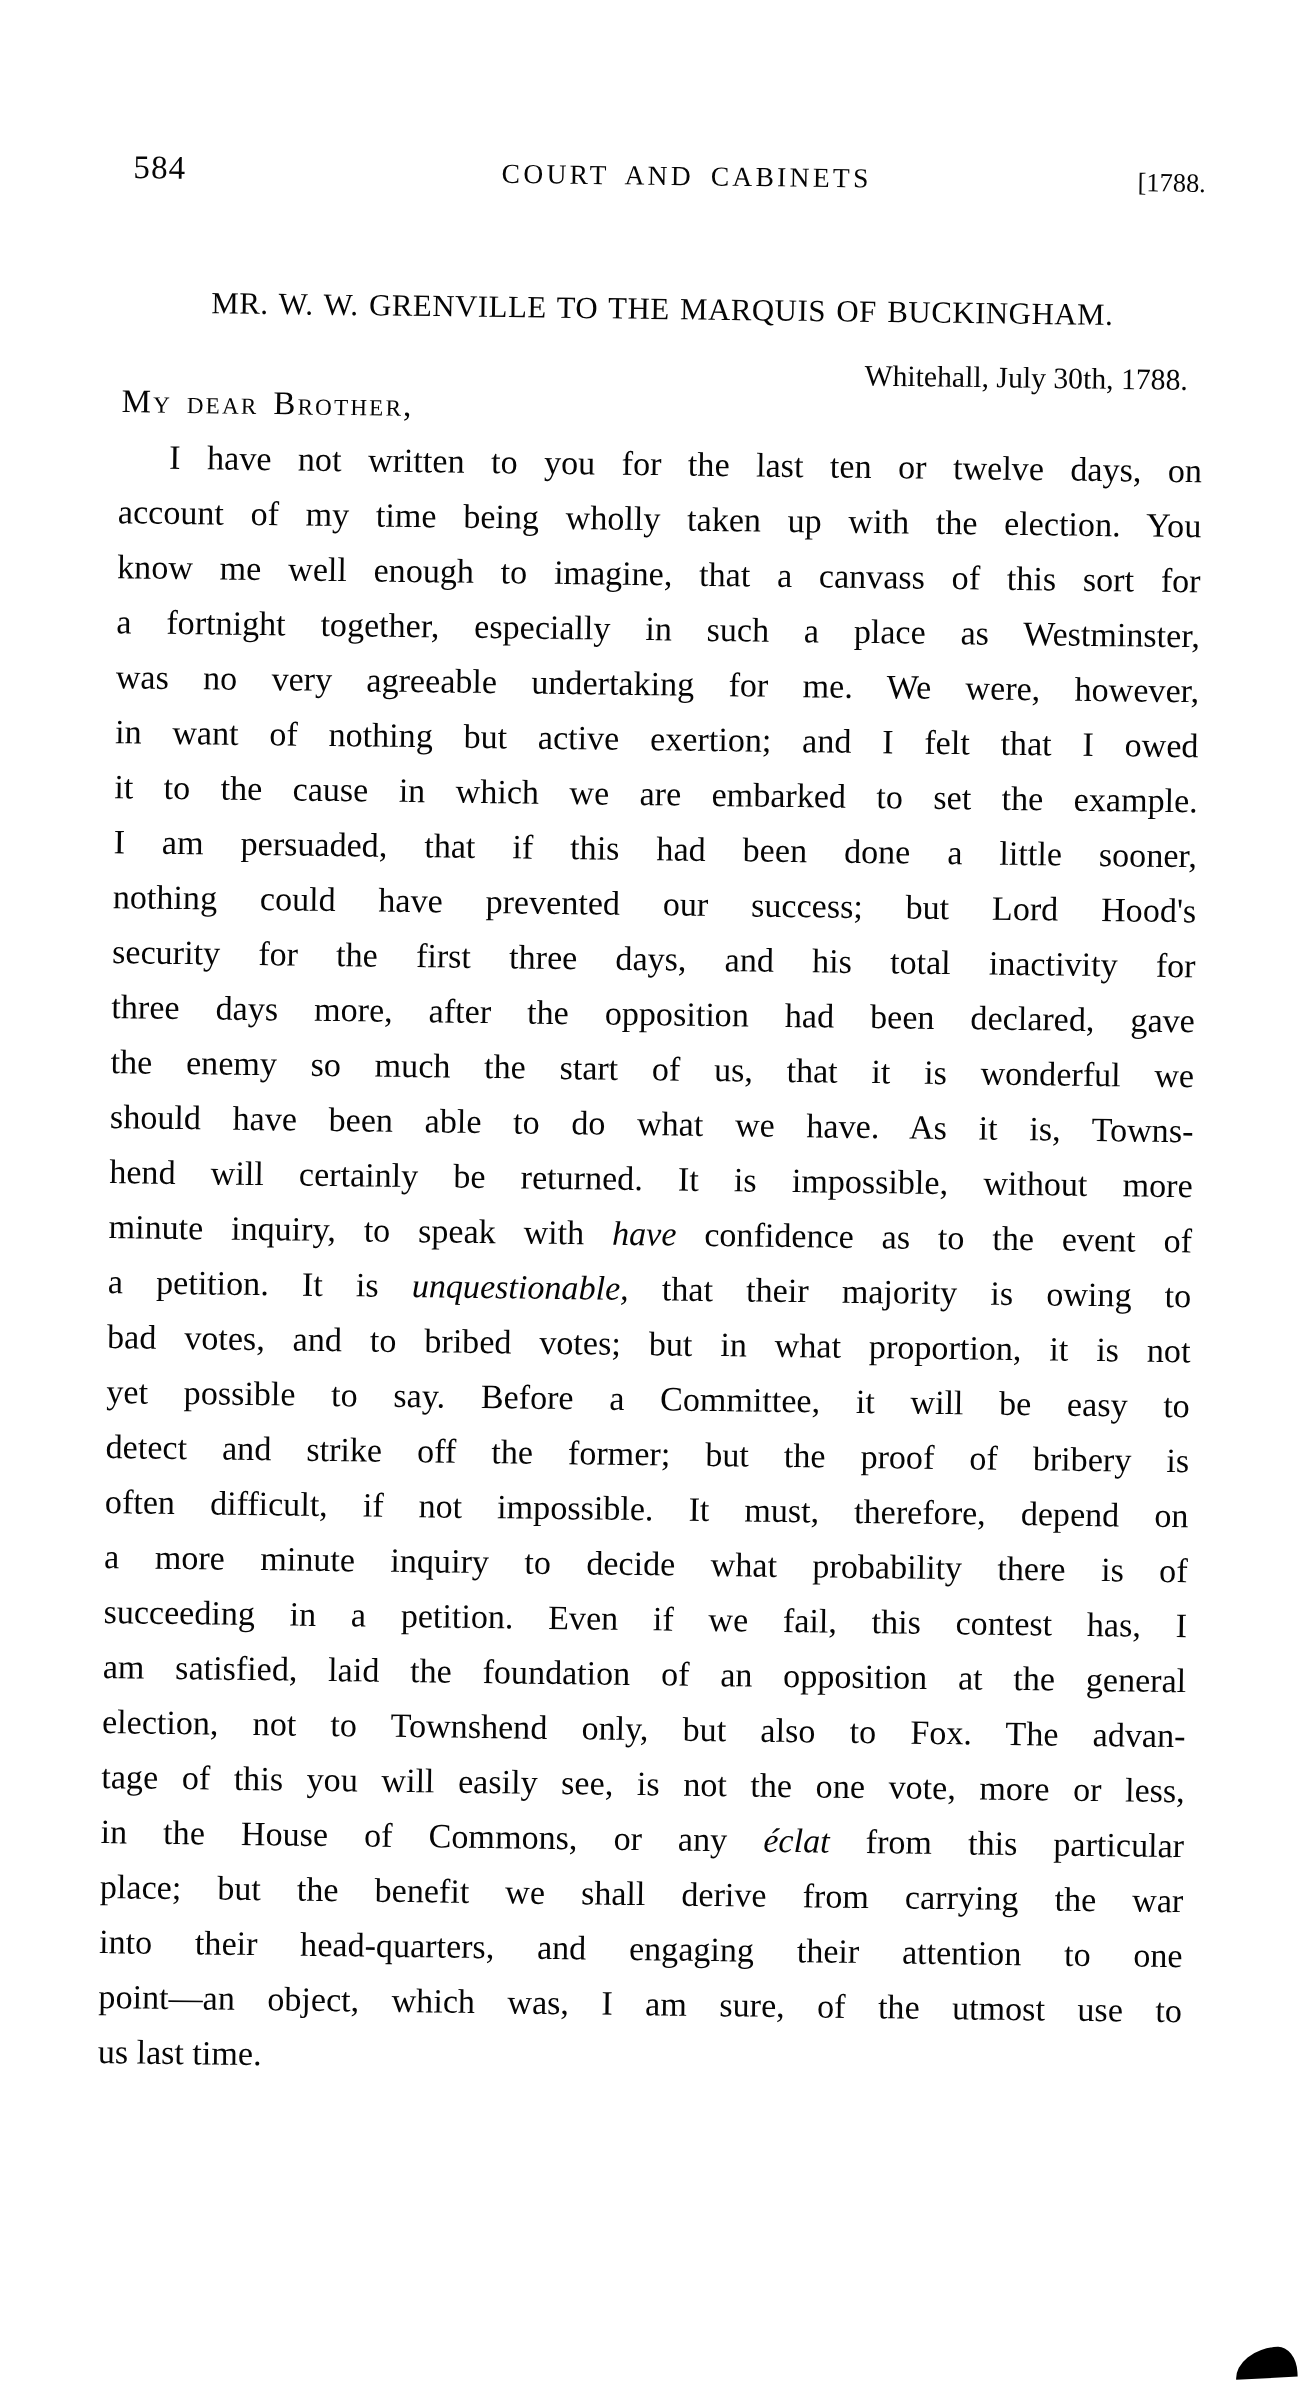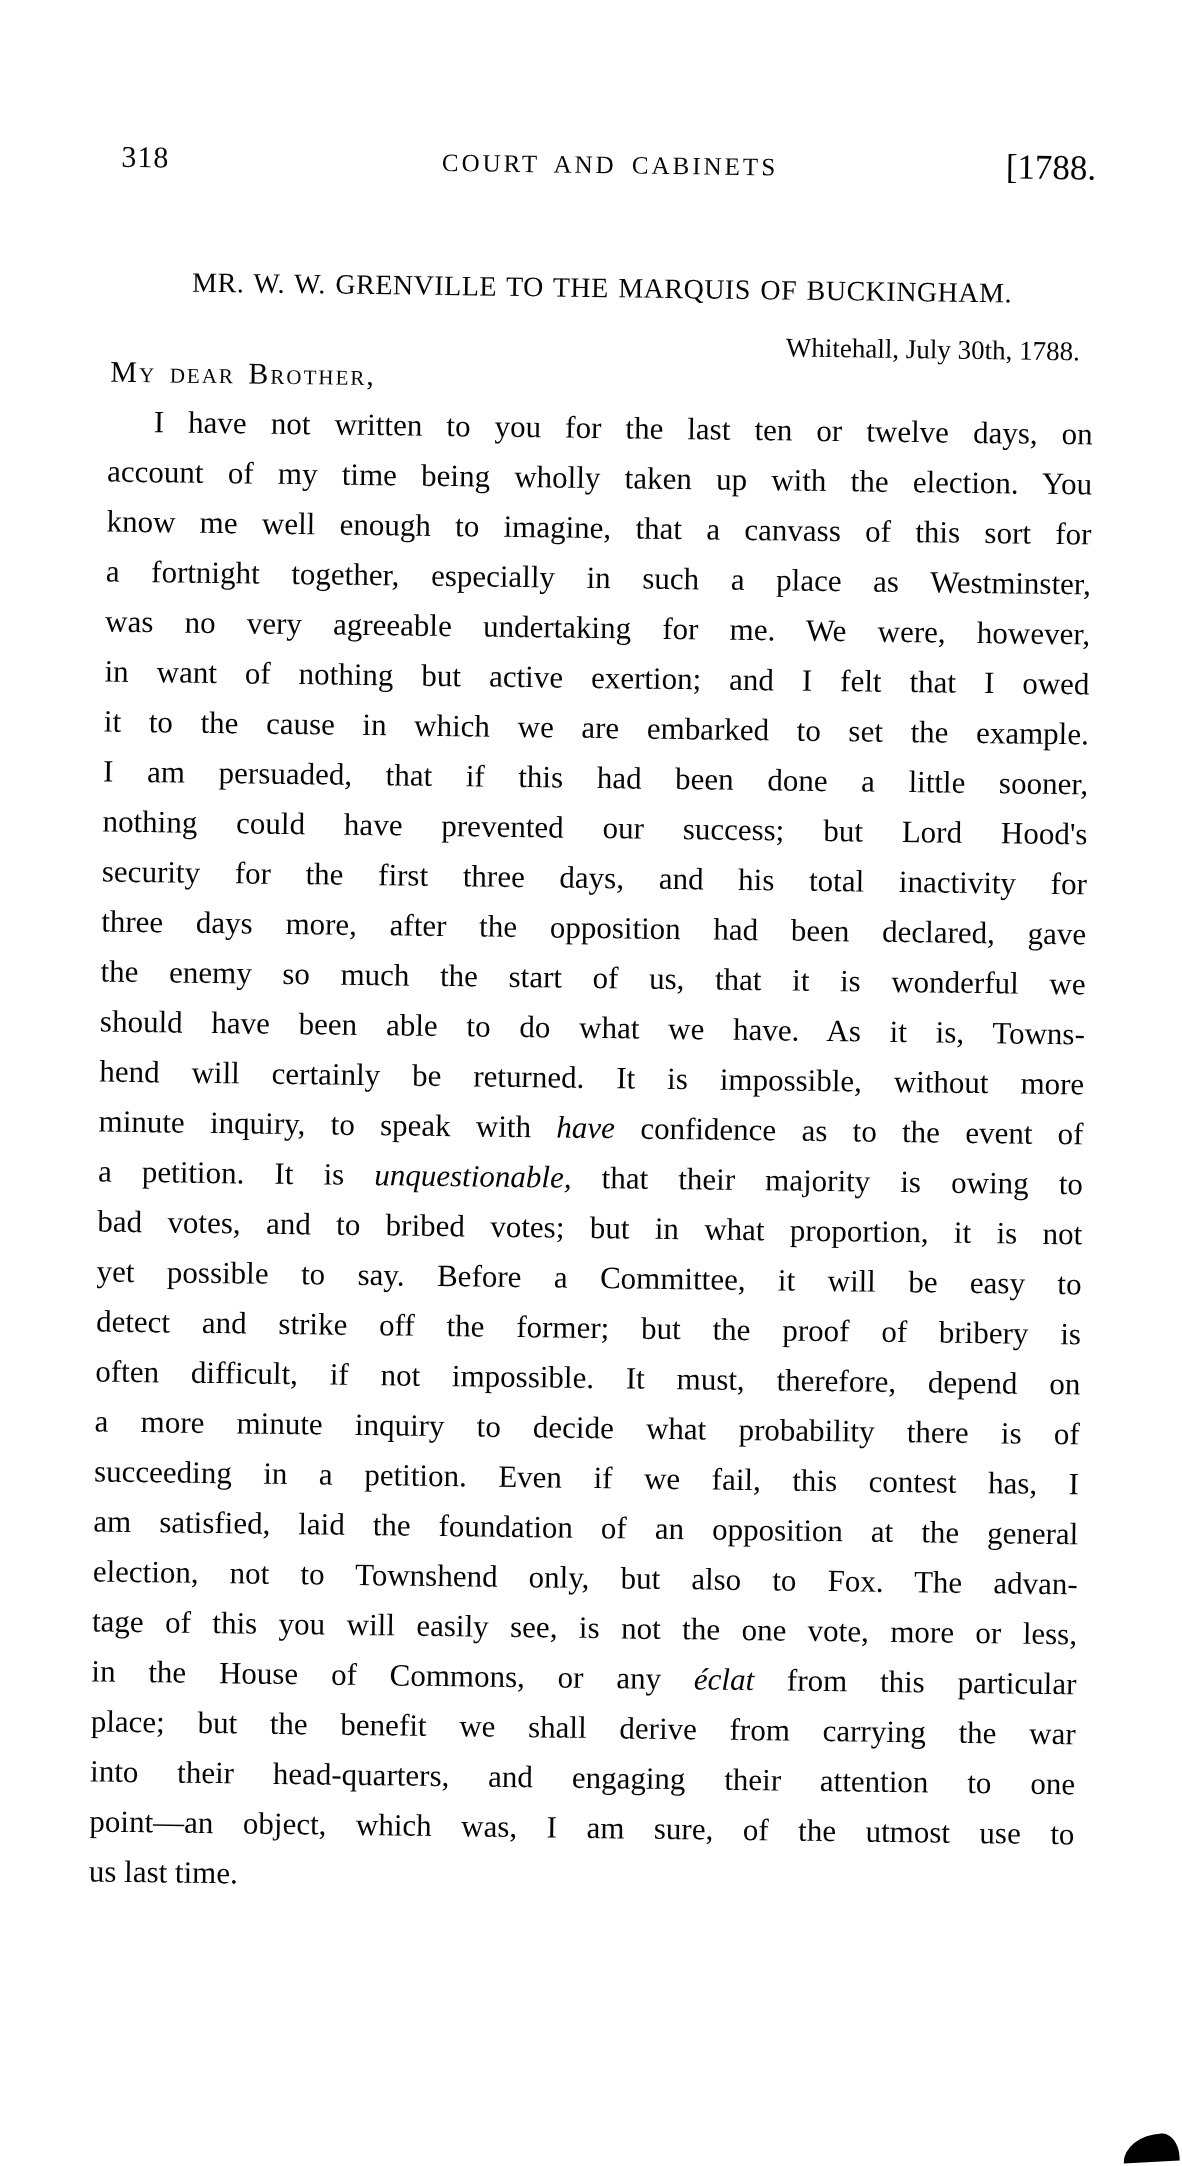--- a/index.html
+++ b/index.html
@@ -29,21 +29,21 @@
   }
   .running-title {
     flex: 1;
     text-align: center;
     font-size: 25px;
     letter-spacing: 3px;
     margin-left: 45px;
     word-spacing: 6px;
   }
   .year-marker {
-    font-size: 35px;
+    font-size: 24px;
   }
   .letter-heading {
     margin-top: 90px;
     text-align: center;
     font-size: 28px;
     letter-spacing: 0.5px;
     white-space: nowrap;
     word-spacing: 2px;
   }
   .dateline {
@@ -82,21 +82,21 @@
     border-radius: 70% 30% 0 0 / 100% 85% 0 0;
     transform: rotate(-3deg);
   }
 </style>
 </head>
 <body>
 
 <div class="scan-content">
 
   <div class="header-row">
-    <span class="page-number">318</span>
+    <span class="page-number">584</span>
     <span class="running-title">COURT AND CABINETS</span>
     <span class="year-marker">[1788.</span>
   </div>
 
   <div class="letter-heading">MR. W. W. GRENVILLE TO THE MARQUIS OF BUCKINGHAM.</div>
 
   <div class="dateline">Whitehall, July 30th, 1788.</div>
 
   <div class="salutation">My dear Brother,</div>
 

